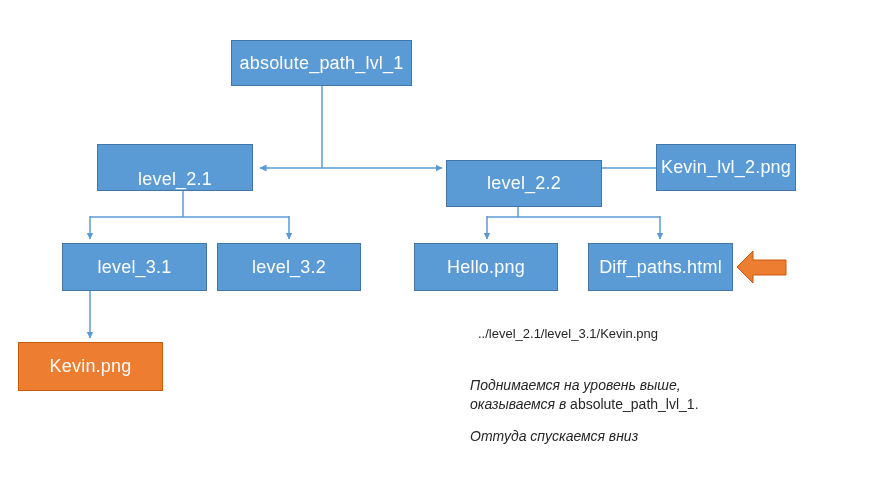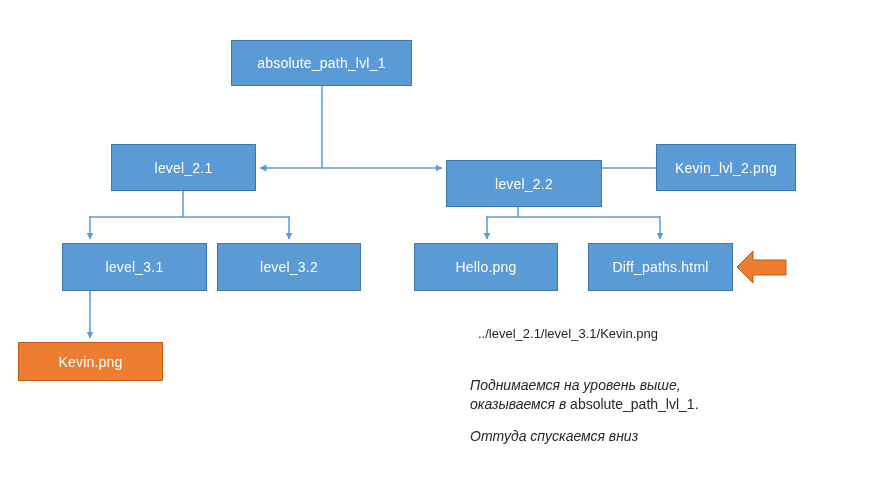--- a/index.html
+++ b/index.html
@@ -21,21 +21,21 @@
     width: 876px; height: 483px;
     z-index: 1;
   }
   .node {
     position: absolute;
     z-index: 2;
     display: flex;
     align-items: center;
     justify-content: center;
     box-sizing: border-box;
-    font-size: 14px;
+    font-size: 18px;
     color: #fdfdfd;
     letter-spacing: 0.2px;
   }
   .node.blue {
     background: #5B9BD5;
     border: 1.5px solid #4177A6;
   }
   .node.orange {
     background: #ED7D31;
     border: 1.5px solid #C55A11;
@@ -95,21 +95,21 @@
 
     <line x1="90" y1="291" x2="90" y2="338" stroke="#5B9BD5" stroke-width="1.5" marker-end="url(#arrow)"></line>
 
     <polygon points="737,267 753,251 753,260 786,260 786,275 753,275 753,283" fill="#ED7D31" stroke="#C55A11" stroke-width="1"></polygon>
   </svg>
 
   <div class="node blue" style="left:231px; top:40px; width:181px; height:46px;">
     <span>absolute_path_lvl_1</span>
   </div>
 
-  <div class="node blue" style="left:111px; top:144px; width:145px; height:47px;">
+  <div class="node blue" style="left:97px; top:144px; width:156px; height:47px;align-items:flex-end;">
     <span>level_2.1</span>
   </div>
 
   <div class="node blue" style="left:446px; top:160px; width:156px; height:47px;">
     <span>level_2.2</span>
   </div>
 
   <div class="node blue" style="left:656px; top:144px; width:140px; height:47px;">
     <span>Kevin_lvl_2.png</span>
   </div>
@@ -123,21 +123,21 @@
   </div>
 
   <div class="node blue" style="left:414px; top:243px; width:144px; height:48px;">
     <span>Hello.png</span>
   </div>
 
   <div class="node blue" style="left:588px; top:243px; width:145px; height:48px;align-items:center;">
     <span>Diff_paths.html</span>
   </div>
 
-  <div class="node orange" style="left:18px; top:342px; width:145px; height:39px;">
+  <div class="node orange" style="left:18px; top:342px; width:145px; height:49px;">
     <span>Kevin.png</span>
   </div>
 
   <div class="path-text">../level_2.1/level_3.1/Kevin.png</div>
 
   <div class="note">
     <div>Поднимаемся на уровень выше,</div>
     <div><span>оказываемся в </span><span class="code">absolute_path_lvl_1.</span></div>
     <div class="spacer"></div>
     <div>Оттуда спускаемся вниз</div>

